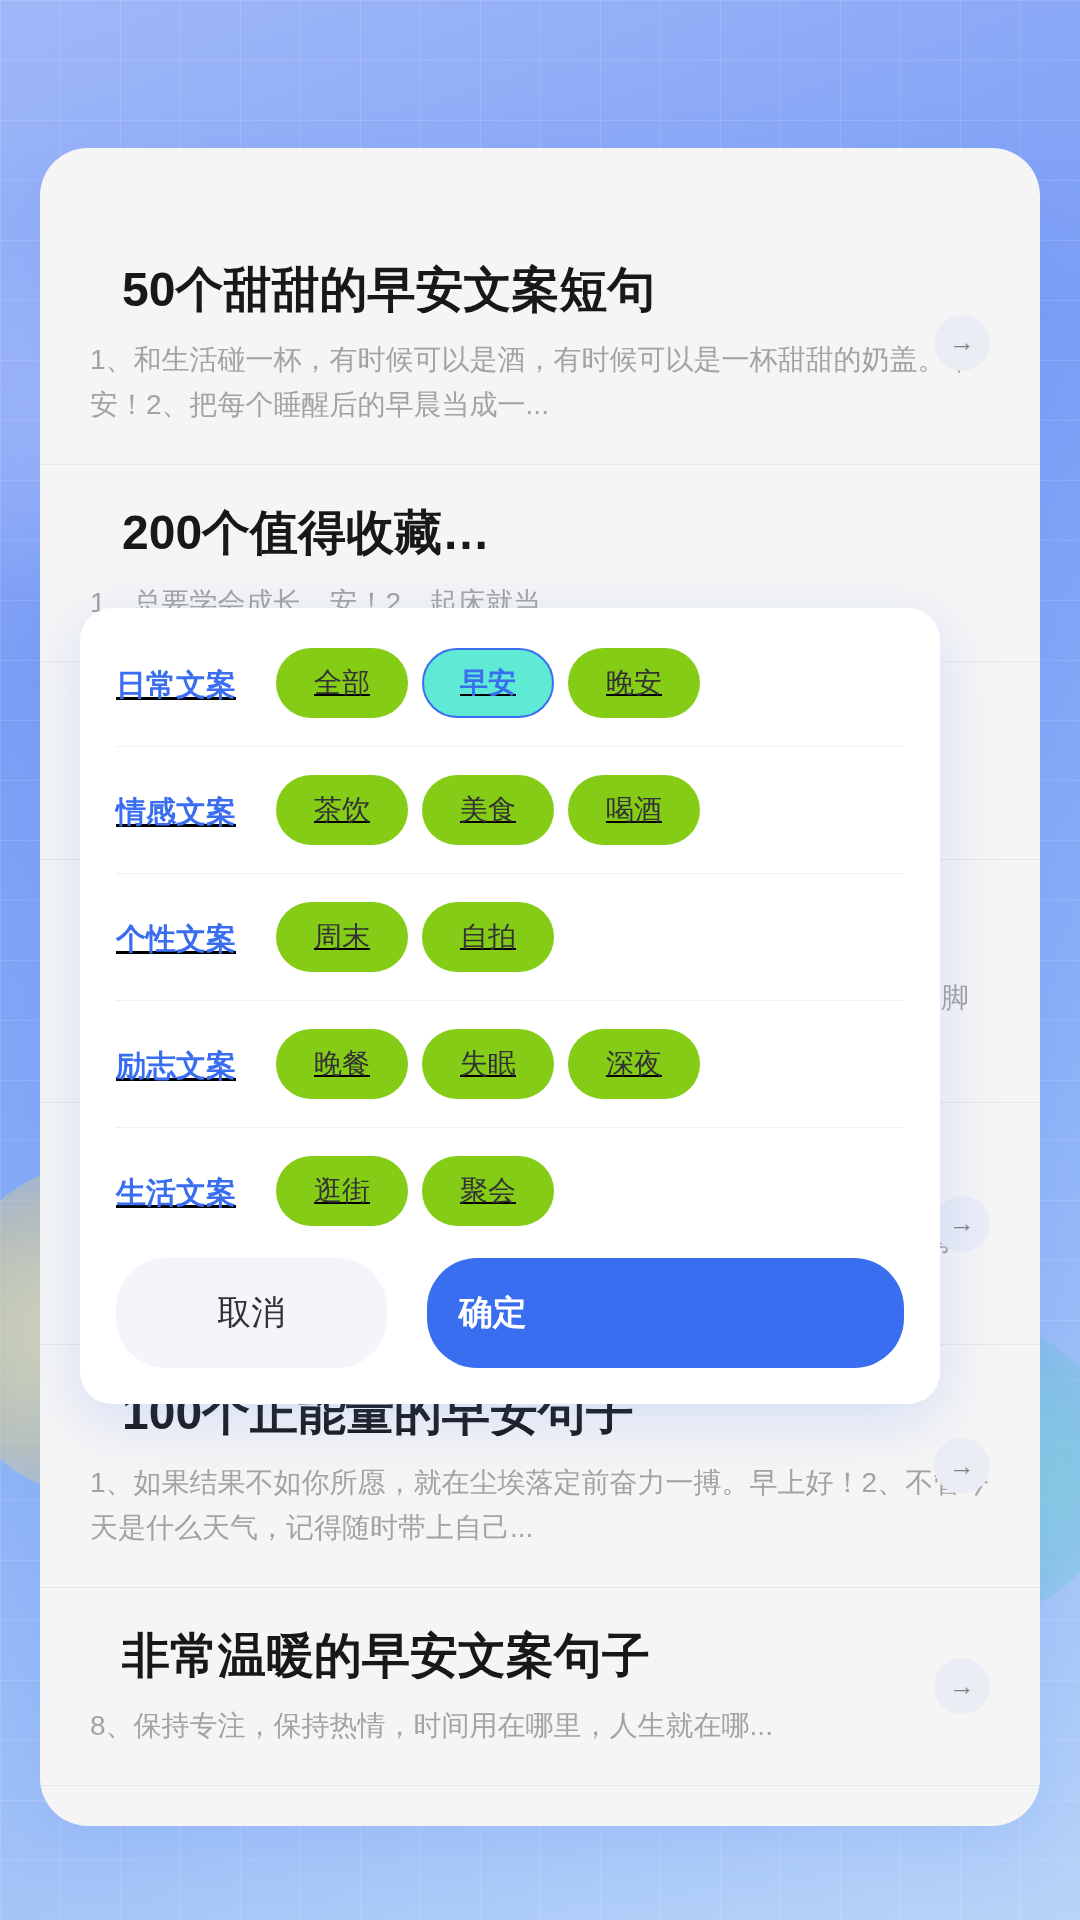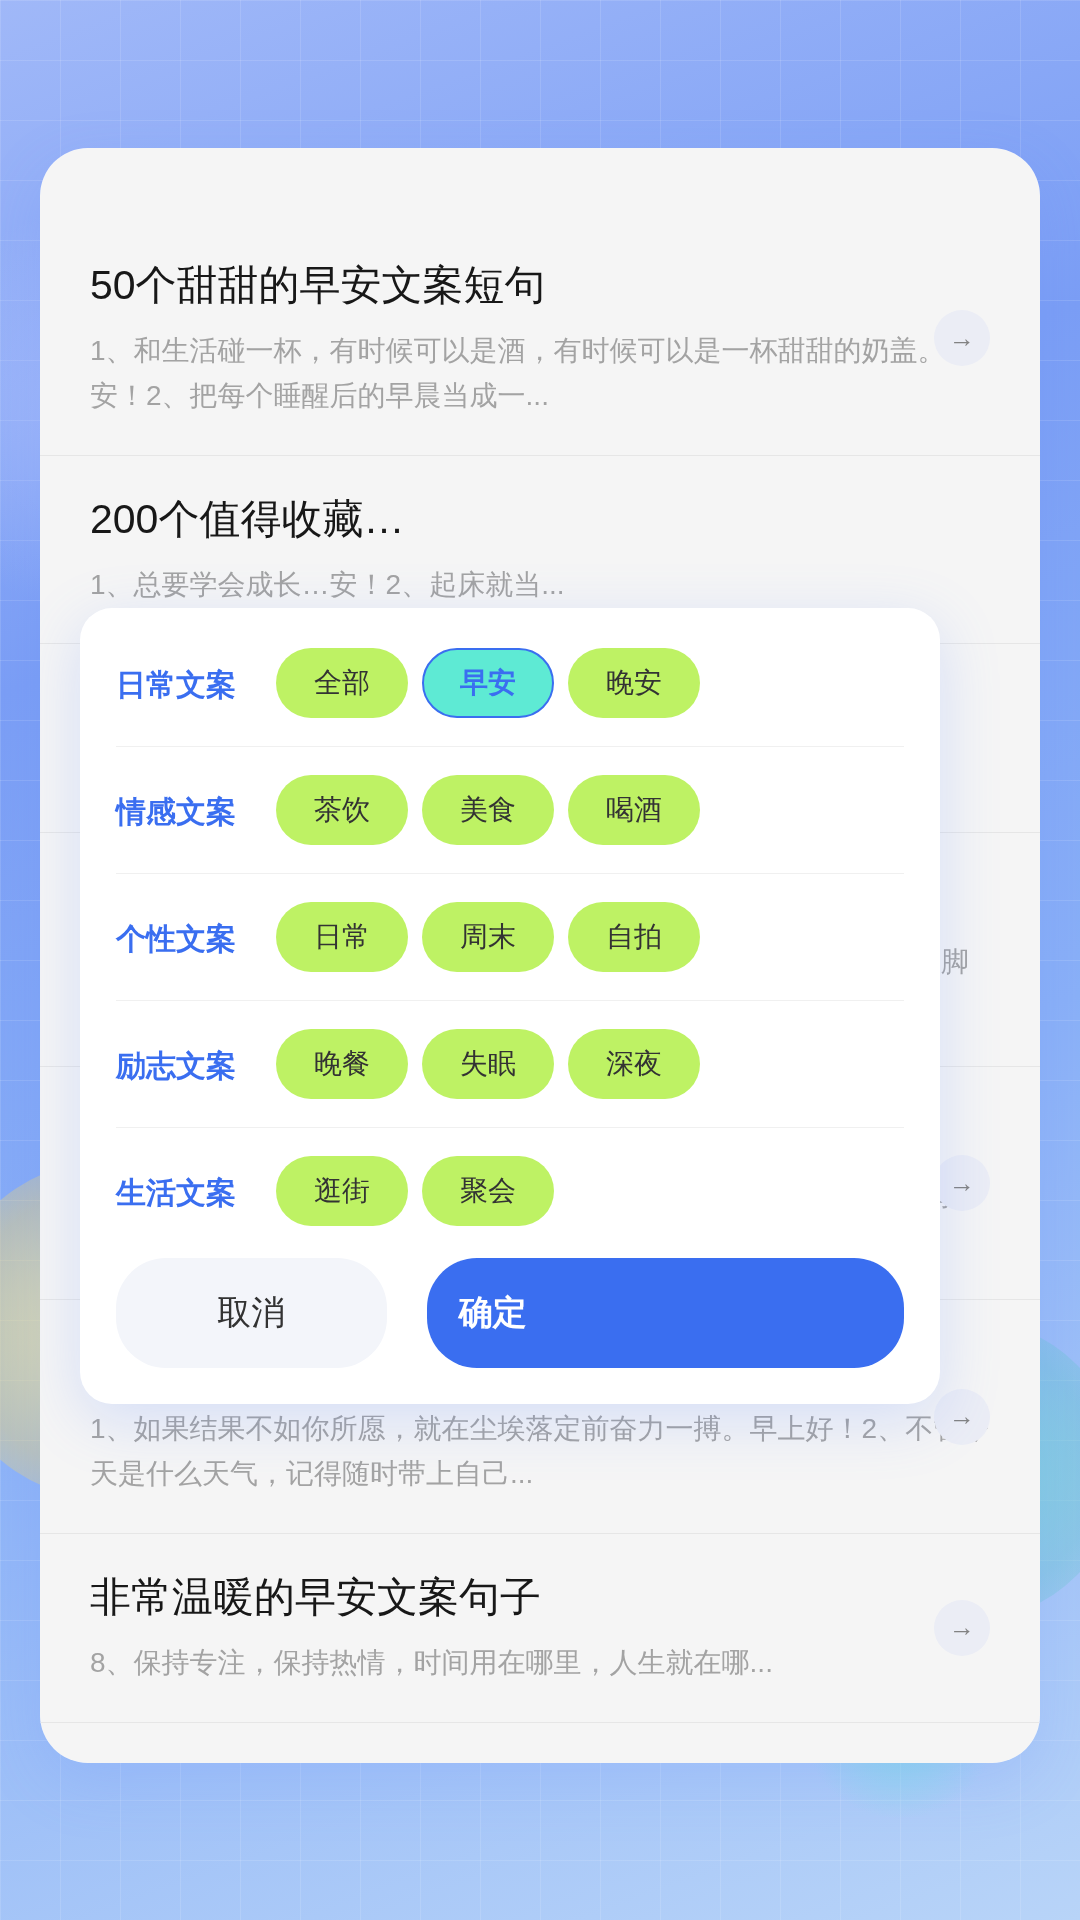--- a/index.html
+++ b/index.html
@@ -160,24 +160,25 @@
     }
 
     
     .list-item {
       padding: 36px 50px 36px 50px;
       border-bottom: 1px solid #f0f0f0;
       position: relative;
     }
 
     .list-item-title {
-      font-size: 41px;
-      font-weight: 400;
+      font-size: 48px;
+      font-weight: 700;
       color: #1a1a1a;
       margin-bottom: 16px;
+      margin-left: 32px;
     }
 
     .list-item-desc {
       font-size: 28px;
       color: #aaa;
       line-height: 1.6;
       overflow: hidden;
       display: -webkit-box;
       -webkit-line-clamp: 2;
       -webkit-box-orient: vertical;
@@ -220,20 +221,21 @@
       border-radius: 32px;
       box-shadow: 0 16px 60px rgba(100,140,255,0.22);
       z-index: 10;
       padding: 40px 36px 36px 36px;
     }
 
     .filter-grid {
       display: grid;
       grid-template-columns: 160px 1fr;
       row-gap: 20px;
+      text-decoration: underline;
     }
 
     .filter-category {
       font-size: 30px;
       color: #3a6ef0;
       font-weight: 600;
       display: flex;
       align-items: center;
       padding-top: 4px;
     }
@@ -241,21 +243,21 @@
     .filter-tags {
       display: flex;
       flex-wrap: wrap;
       gap: 14px;
     }
 
     .filter-tag {
       padding: 14px 36px;
       border-radius: 50px;
       font-size: 28px;
-      background: #bef264;
+      background: #84cc16;
       color: #333;
       cursor: pointer;
       border: 2px solid transparent;
       font-weight: 400;
     }
 
     .filter-tag.active {
       background: #5eead4;
       color: #3a6ef0;
       border: 2.5px solid #3a6ef0;
@@ -382,21 +384,20 @@
         <div class="filter-divider" style="grid-column:1/-1;"></div>
         <div class="filter-category">情感文案</div>
         <div class="filter-tags">
           <div class="filter-tag">茶饮</div>
           <div class="filter-tag">美食</div>
           <div class="filter-tag">喝酒</div>
         </div>
         <div class="filter-divider" style="grid-column:1/-1;"></div>
         <div class="filter-category">个性文案</div>
         <div class="filter-tags">
-          <div class="filter-tag">日常</div>
           <div class="filter-tag">周末</div>
           <div class="filter-tag">自拍</div>
         </div>
         <div class="filter-divider" style="grid-column:1/-1;"></div>
         <div class="filter-category">励志文案</div>
         <div class="filter-tags">
           <div class="filter-tag">晚餐</div>
           <div class="filter-tag">失眠</div>
           <div class="filter-tag">深夜</div>
         </div>

